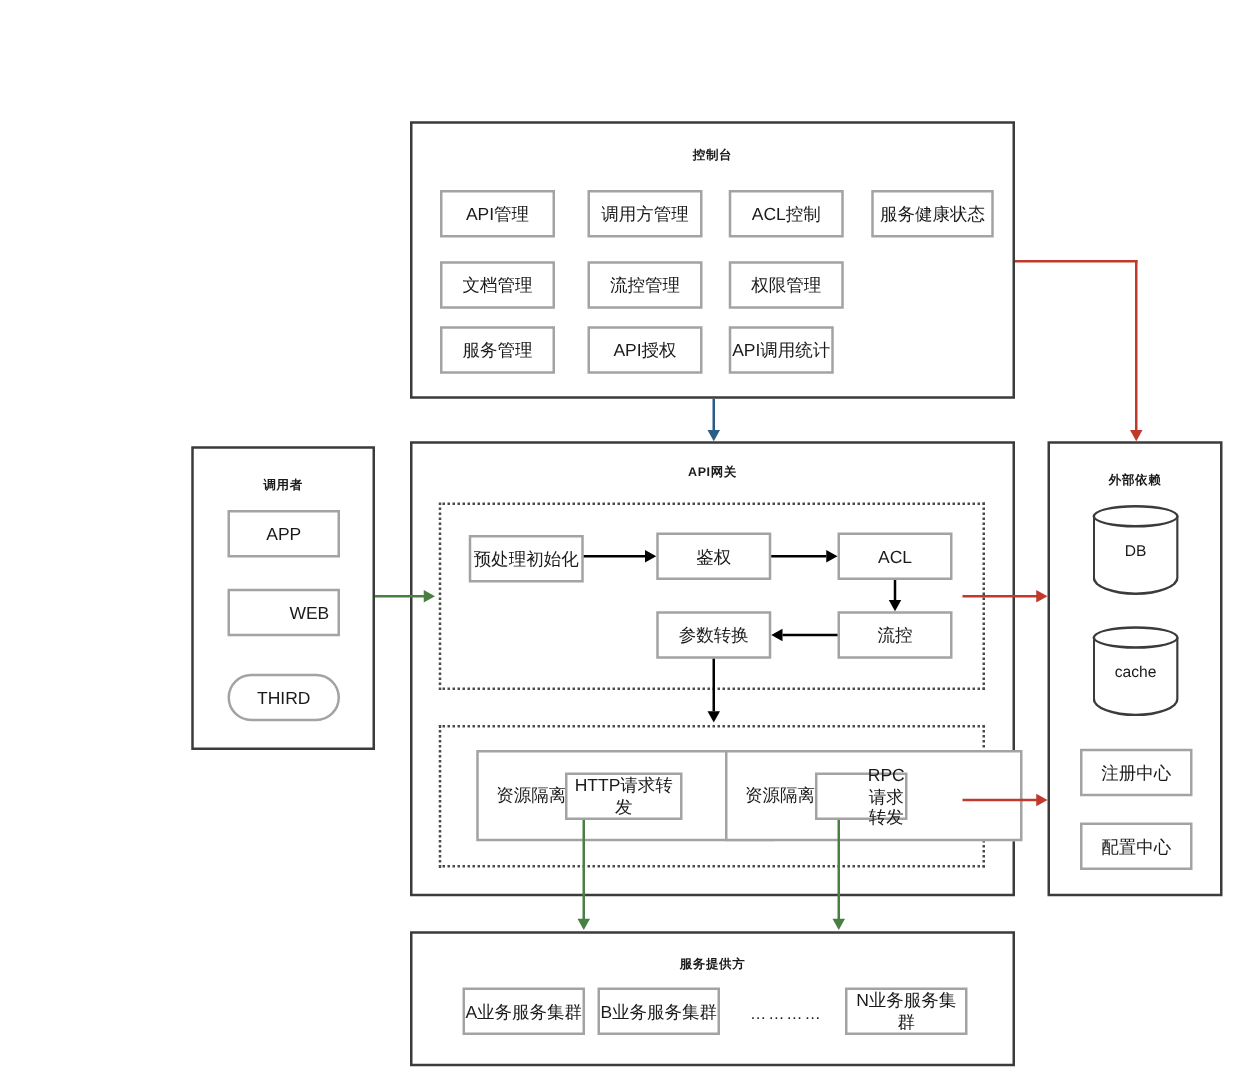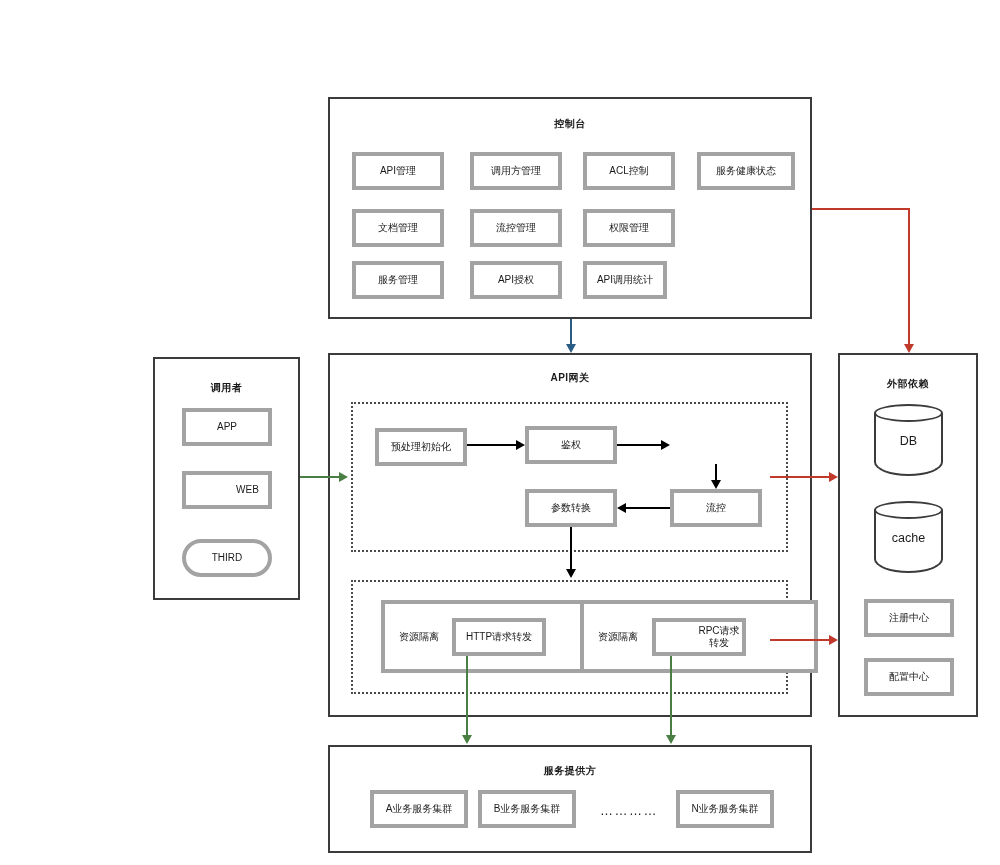--- a/index.html
+++ b/index.html
@@ -28,27 +28,27 @@
     position: absolute;
     width: 100%;
     text-align: center;
     font-size: 10px;
     font-weight: bold;
     color: #1a1a1a;
     letter-spacing: 0.5px;
   }
   .node {
     position: absolute;
-    border: 4px solid #a3a3a3;
+    border: 2px solid #a3a3a3;
     background: #ffffff;
     box-sizing: border-box;
     display: flex;
     align-items: center;
     justify-content: center;
-    font-size: 10px;
+    font-size: 14px;
     color: #1a1a1a;
     text-align: center;
     line-height: 1.2;
   }
   .dotted-group {
     position: absolute;
     border: 2px dotted #4a4a4a;
     background: transparent;
     box-sizing: border-box;
   }
@@ -157,20 +157,21 @@
   <div class="node" style="left:182px; top:539px; width:90px; height:38px;border-radius:19px;">THIRD</div>
 
   <div class="panel" style="left:328px; top:353px; width:484px; height:364px;">
     <div class="panel-title" style="top:16px;">API网关</div>
   </div>
 
   <div class="dotted-group" style="left:351px; top:402px; width:437px; height:150px;"></div>
 
   <div class="node" style="left:375px; top:413px; width:92px; height:38px;margin-top:15px;">预处理初始化</div>
   <div class="node" style="left:525px; top:426px; width:92px; height:38px;">鉴权</div>
+  <div class="node" style="left:670px; top:426px; width:92px; height:38px;">ACL</div>
   <div class="node" style="left:670px; top:489px; width:92px; height:38px;">流控</div>
   <div class="node" style="left:525px; top:489px; width:92px; height:38px;">参数转换</div>
 
   <div class="line h" style="left:467px; top:444px; width:49px;"></div>
   <div class="arrow right" style="left:516px; top:440px;"></div>
 
   <div class="line h" style="left:617px; top:444px; width:44px;"></div>
   <div class="arrow right" style="left:661px; top:440px;"></div>
 
   <div class="line v" style="left:715px; top:464px; height:16px;"></div>
@@ -185,21 +186,21 @@
   <div class="dotted-group" style="left:351px; top:580px; width:437px; height:114px;"></div>
 
   <div class="node" style="left:381px; top:600px; width:238px; height:73px; justify-content:flex-start;">
     <span style="margin-left:14px;">资源隔离</span>
   </div>
   <div class="node" style="left:452px; top:618px; width:94px; height:38px;">HTTP请求转发</div>
 
   <div class="node" style="left:580px; top:600px; width:238px; height:73px; justify-content:flex-start;">
     <span style="margin-left:14px;">资源隔离</span>
   </div>
-  <div class="node" style="left:652px; top:618px; width:94px; height:38px;padding-left:40px;">RPC请求转发</div>
+  <div class="node" style="left:652px; top:618px; width:74px; height:38px;padding-left:40px;">RPC请求转发</div>
 
   <div class="panel" style="left:838px; top:353px; width:140px; height:364px;">
     <div class="panel-title" style="top:22px;">外部依赖</div>
   </div>
 
   <div class="cyl" style="left:874px; top:404px; width:69px; height:72px;">
     <div class="cyl-body"></div>
     <div class="cyl-top"></div>
     <div class="cyl-label">DB</div>
   </div>

